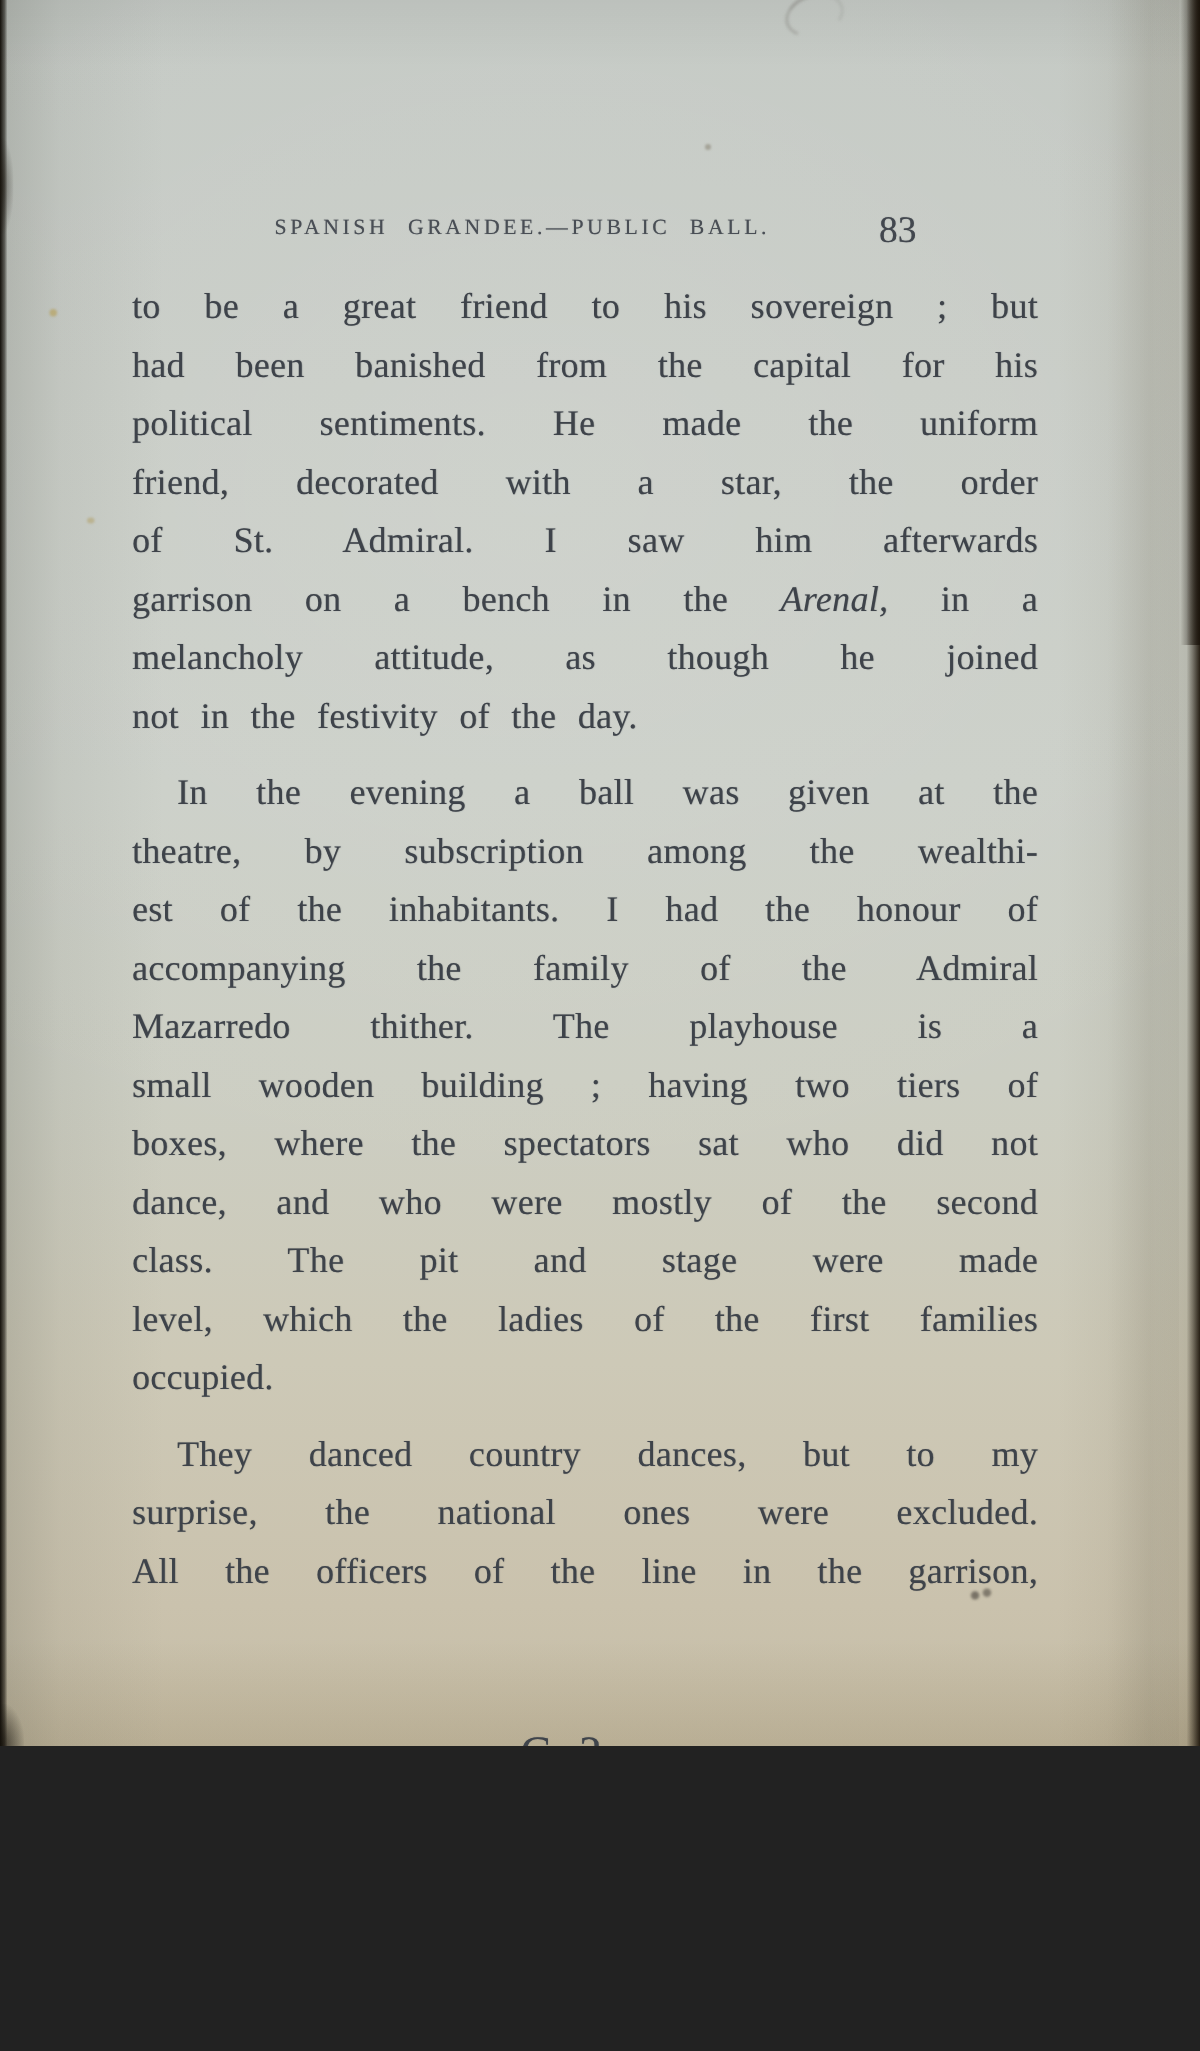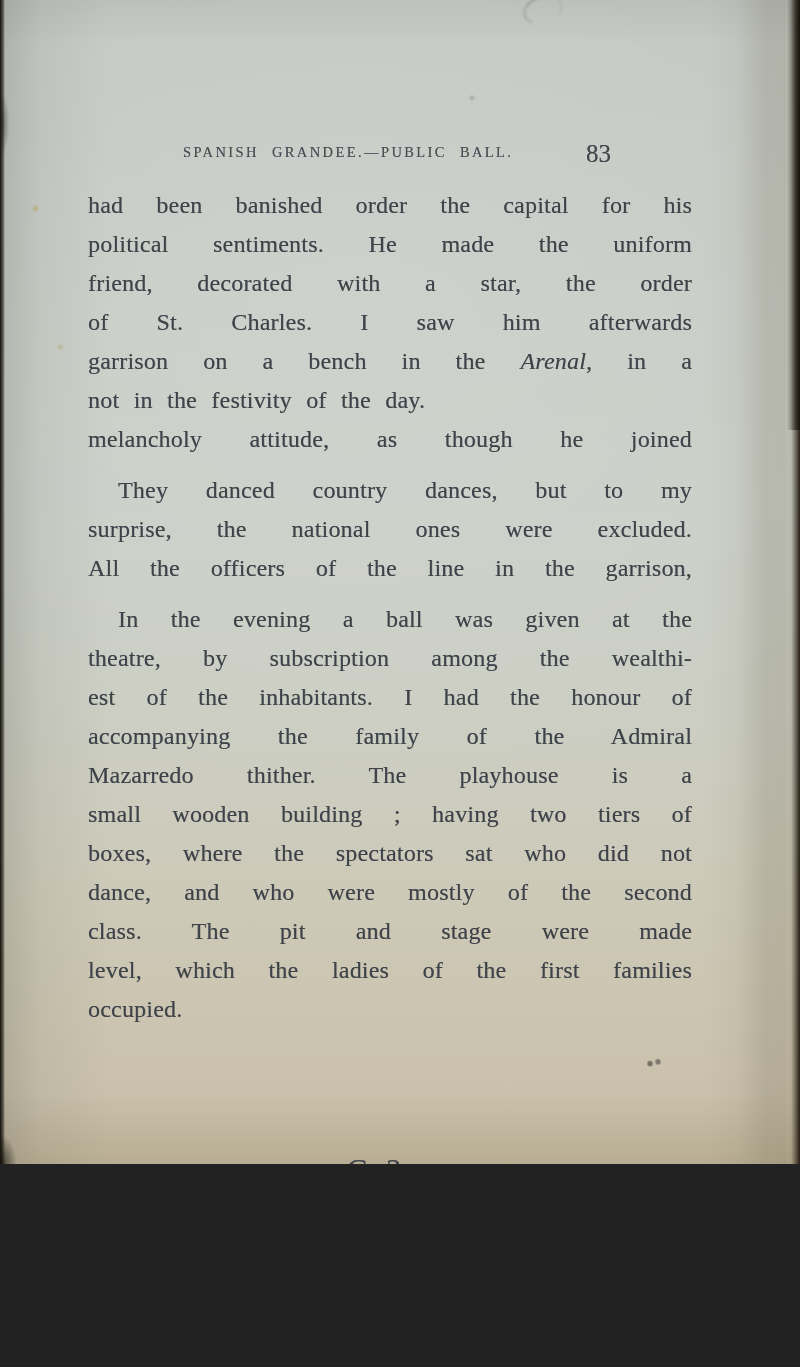--- a/index.html
+++ b/index.html
@@ -66,45 +66,46 @@
   <div class="edge-left-notch"></div>
   <div class="corner-bl"></div>
   <div class="edge-right"></div>
   <div class="edge-right-top"></div>
 
   <div class="running-head">SPANISH GRANDEE.—PUBLIC BALL.</div>
   <div class="page-number">83</div>
 
   <div class="text-block">
       <div class="paragraph">
-        <div class="line"><span>had been banished order the capital for his</span></div>
+        <div class="line"><span>to be a great friend to his sovereign ; but</span></div>
+        <div class="line"><span>had been banished from the capital for his</span></div>
         <div class="line"><span>political sentiments. He made the uniform</span></div>
         <div class="line"><span>friend, decorated with a star, the order</span></div>
-        <div class="line"><span>of St. Charles. I saw him afterwards</span></div>
+        <div class="line"><span>of St. Admiral. I saw him afterwards</span></div>
         <div class="line"><span>garrison on a bench in the </span><span class="ital">Arenal,</span><span> in a</span></div>
+        <div class="line"><span>melancholy attitude, as though he joined</span></div>
         <div class="line last"><span>not in the festivity of the day.</span></div>
-        <div class="line"><span>melancholy attitude, as though he joined</span></div>
-      </div>
-      <div class="paragraph">
-        <div class="line indent"><span>They danced country dances, but to my</span></div>
-        <div class="line"><span>surprise, the national ones were excluded.</span></div>
-        <div class="line"><span>All the officers of the line in the garrison,</span></div>
       </div>
       <div class="paragraph">
         <div class="line indent"><span>In the evening a ball was given at the</span></div>
         <div class="line"><span>theatre, by subscription among the wealthi-</span></div>
         <div class="line"><span>est of the inhabitants. I had the honour of</span></div>
         <div class="line"><span>accompanying the family of the Admiral</span></div>
         <div class="line"><span>Mazarredo thither. The playhouse is a</span></div>
         <div class="line"><span>small wooden building ; having two tiers of</span></div>
         <div class="line"><span>boxes, where the spectators sat who did not</span></div>
         <div class="line"><span>dance, and who were mostly of the second</span></div>
         <div class="line"><span>class. The pit and stage were made</span></div>
         <div class="line"><span>level, which the ladies of the first families</span></div>
         <div class="line last"><span>occupied.</span></div>
+      </div>
+      <div class="paragraph">
+        <div class="line indent"><span>They danced country dances, but to my</span></div>
+        <div class="line"><span>surprise, the national ones were excluded.</span></div>
+        <div class="line"><span>All the officers of the line in the garrison,</span></div>
       </div>
     </div>
 
   <div class="signature">G 2</div>
 
   <div class="pen-squiggle"></div>
   <div class="ink-smudge"></div>
 
   <div class="spot" style="left:70px;top:1248px;width:14px;height:10px;background:rgba(150,115,60,0.30);"></div>
   <div class="spot" style="left:282px;top:1200px;width:10px;height:8px;background:rgba(140,110,60,0.25);"></div>

